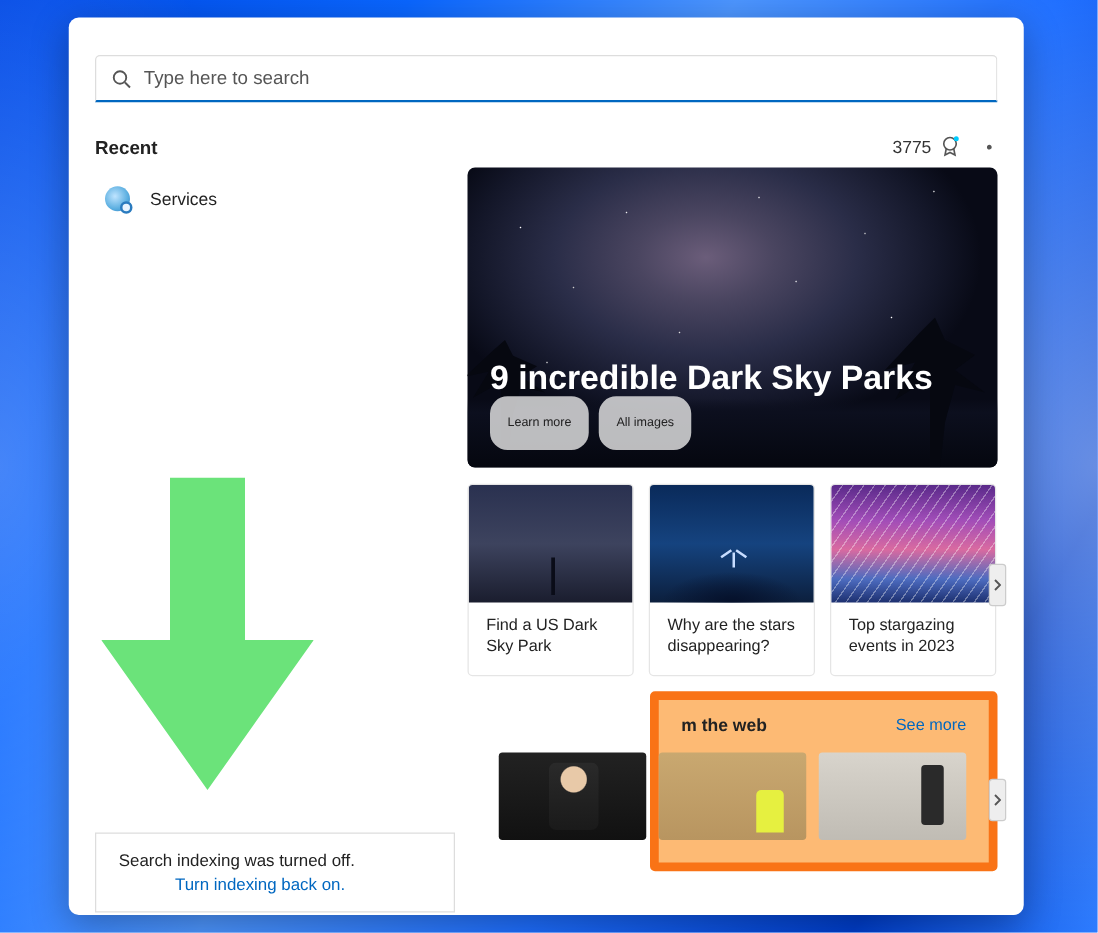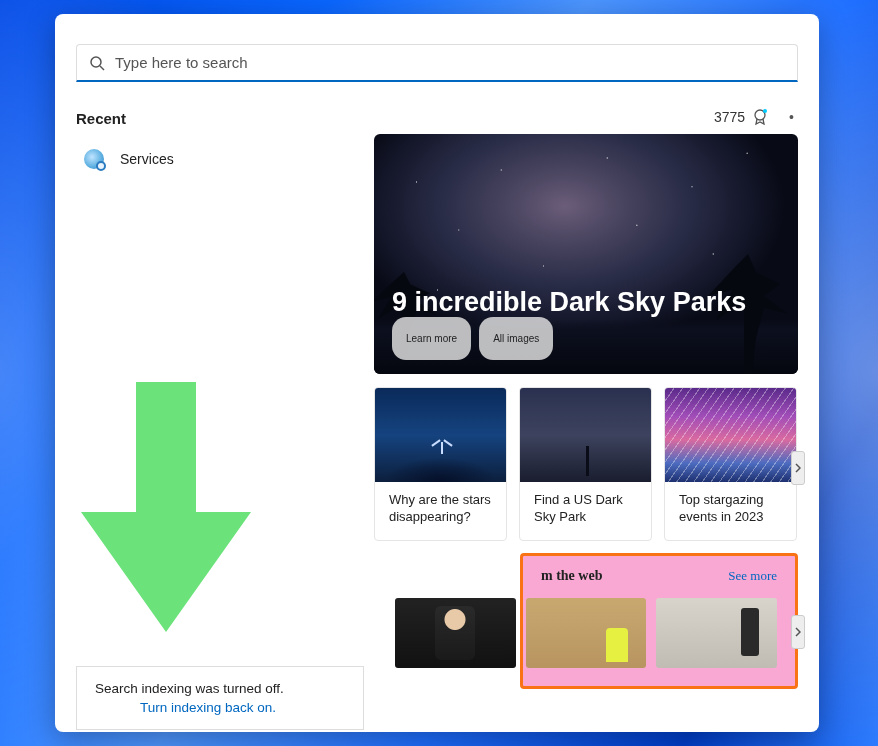--- a/index.html
+++ b/index.html
@@ -155,25 +155,24 @@
   .card-text { padding: 10px 14px 14px; font-size: 13px; color: #222; line-height:1.3; min-height:54px; }
   .scroll-btn {
     position: absolute; width:14px; height:34px;
     background:#eee; border:1px solid #ccc; border-radius:3px;
     display:flex; align-items:center; justify-content:center;
     cursor:pointer; font-size:10px; color:#555;
   }
   .scroll-btn.cards-s { right:-7px; top:64px; }
   .scroll-btn.web-s { right:-7px; bottom:40px; }
   .web-section {
-    margin-top:12px; border:3px solid #f97316; border-radius:4px;
-    padding:12px 18px 18px; position:relative; background:#f9a8d4;
+    margin-top:12px; border:7px solid #f97316; border-radius:4px;
+    padding:12px 18px 18px; position:relative; background:#fdba74;
     margin-left:146px; width:278px;
     overflow:visible;
-    font-family:Liberation Serif, serif;
   }
   .web-section-full-wrap { position:relative; }
   .web-header { display:flex; justify-content:space-between; align-items:center; }
   .web-title { font-size:14px; font-weight:600; color:#222; }
   .web-more { font-size:13px; color:#0067c0; cursor:pointer; }
   .web-thumbs { display:flex; gap:10px; margin-top:14px; margin-left:-146px; }
   .thumb { width:122px; height:70px; border-radius:3px; background:#888; cursor:pointer; }
   .thumb.t1 { background:linear-gradient(#222, #111); position:relative; }
   .thumb.t1::after { content:""; position:absolute; left:40px; top:8px; width:40px; height:54px; border-radius:6px;
     background: radial-gradient(circle at 50% 25%, #e8c9a8 0 10px, transparent 11px),
@@ -249,28 +248,28 @@
         <div class="tree right"></div>
         <div class="hero-title">9 incredible Dark Sky Parks</div>
         <div class="hero-buttons">
           <button class="pill">Learn more</button>
           <button class="pill">All images</button>
         </div>
       </div>
 
       <div class="cards">
         <div class="card">
+          <div class="card-img c2"></div>
+          <div class="card-text">Find a US Dark Sky Park</div>
+        </div>
+        <div class="card">
           <div class="card-img c1">
               <div class="figure"></div>
             </div>
           <div class="card-text">Why are the stars disappearing?</div>
-        </div>
-        <div class="card">
-          <div class="card-img c2"></div>
-          <div class="card-text">Find a US Dark Sky Park</div>
         </div>
         <div class="card">
           <div class="card-img c3"></div>
           <div class="card-text">Top stargazing events in 2023</div>
         </div>
         <div class="scroll-btn cards-s">
           <svg width="6" height="10" viewBox="0 0 6 10" stroke="#555" fill="none" stroke-width="1.5">
               <path d="M1 1 L5 5 L1 9"></path>
             </svg>
         </div>

